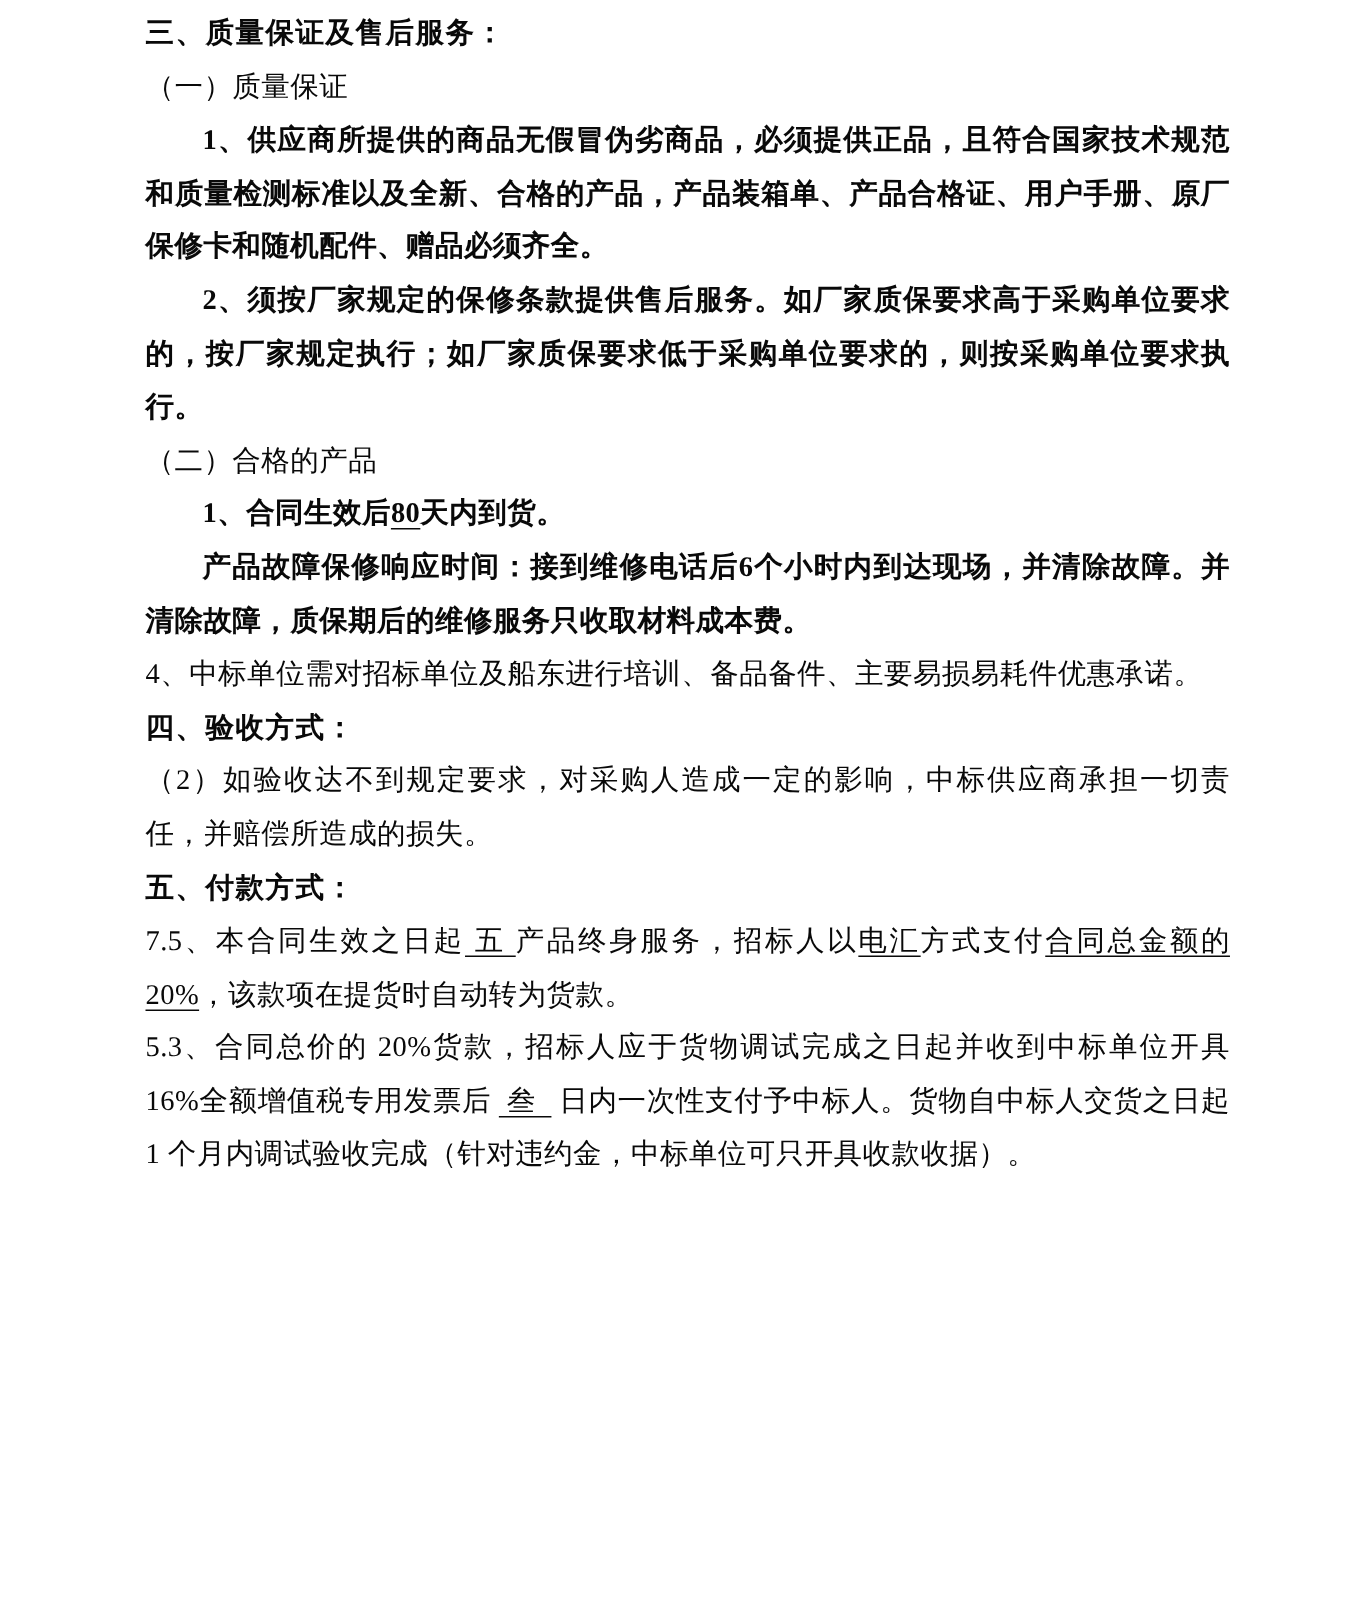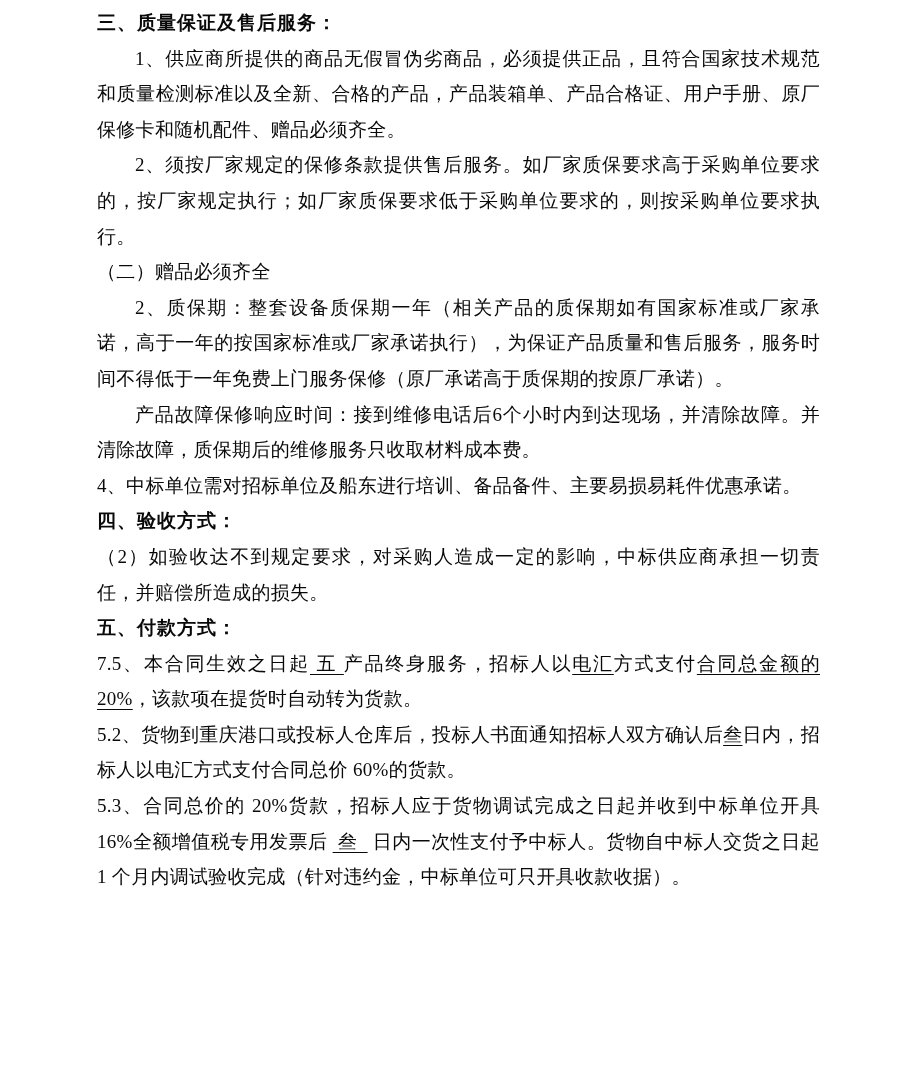--- a/index.html
+++ b/index.html
@@ -30,38 +30,39 @@
     letter-spacing: 0.3px;
   }
   .para.heading {
     font-family: "Liberation Sans", "DejaVu Sans", sans-serif;
     font-weight: bold;
     letter-spacing: 1px;
     text-align: left;
   }
   .para.indent {
     text-indent: 38px;
+    font-weight: bold;
   }
   .u {
     text-decoration: underline;
     text-underline-offset: 4px;
   }
 </style>
 </head>
 <body>
 
 <div class="page">
   <div>
       <p class="para heading"><span>三、质量保证及售后服务：</span></p>
+      <p class="para"><span>（一）质量保证</span></p>
       <p class="para indent"><span>1、供应商所提供的商品无假冒伪劣商品，必须提供正品，且符合国家技术规范和质量检测标准以及全新、合格的产品，产品装箱单、产品合格证、用户手册、原厂保修卡和随机配件、赠品必须齐全。</span></p>
       <p class="para indent"><span>2、须按厂家规定的保修条款提供售后服务。如厂家质保要求高于采购单位要求的，按厂家规定执行；如厂家质保要求低于采购单位要求的，则按采购单位要求执行。</span></p>
-      <p class="para"><span>（二）赠品必须齐全</span></p>
-      <p class="para indent"><span>2、质保期：整套设备质保期一年（相关产品的质保期如有国家标准或厂家承诺，高于一年的按国家标准或厂家承诺执行），为保证产品质量和售后服务，服务时间不得低于一年免费上门服务保修（原厂承诺高于质保期的按原厂承诺）。</span></p>
+      <p class="para"><span>（二）合格的产品</span></p>
+      <p class="para indent"><span>1、合同生效后</span><span class="u">80</span><span>天内到货。</span></p>
       <p class="para indent"><span>产品故障保修响应时间：接到维修电话后6个小时内到达现场，并清除故障。并清除故障，质保期后的维修服务只收取材料成本费。</span></p>
       <p class="para"><span>4、中标单位需对招标单位及船东进行培训、备品备件、主要易损易耗件优惠承诺。</span></p>
       <p class="para heading"><span>四、验收方式：</span></p>
       <p class="para"><span>（2）如验收达不到规定要求，对采购人造成一定的影响，中标供应商承担一切责任，并赔偿所造成的损失。</span></p>
       <p class="para heading"><span>五、付款方式：</span></p>
       <p class="para"><span>7.5、本合同生效之日起</span><span class="u">&nbsp;五&nbsp;</span><span>产品终身服务，招标人以</span><span class="u">电汇</span><span>方式支付</span><span class="u">合同总金额的 20%</span><span>，该款项在提货时自动转为货款。</span></p>
-      <p class="para"><span>5.2、货物到重庆港口或投标人仓库后，投标人书面通知招标人双方确认后</span><span class="u">叁</span><span>日内，招标人以电汇方式支付合同总价 60%的货款。</span></p>
       <p class="para"><span>5.3、合同总价的 20%货款，招标人应于货物调试完成之日起并收到中标单位开具 16%全额增值税专用发票后 </span><span class="u">&nbsp;叁&nbsp;&nbsp;</span><span> 日内一次性支付予中标人。货物自中标人交货之日起 1 个月内调试验收完成（针对违约金，中标单位可只开具收款收据）。</span></p>
     </div>
 </div>
 
 </body></html>

